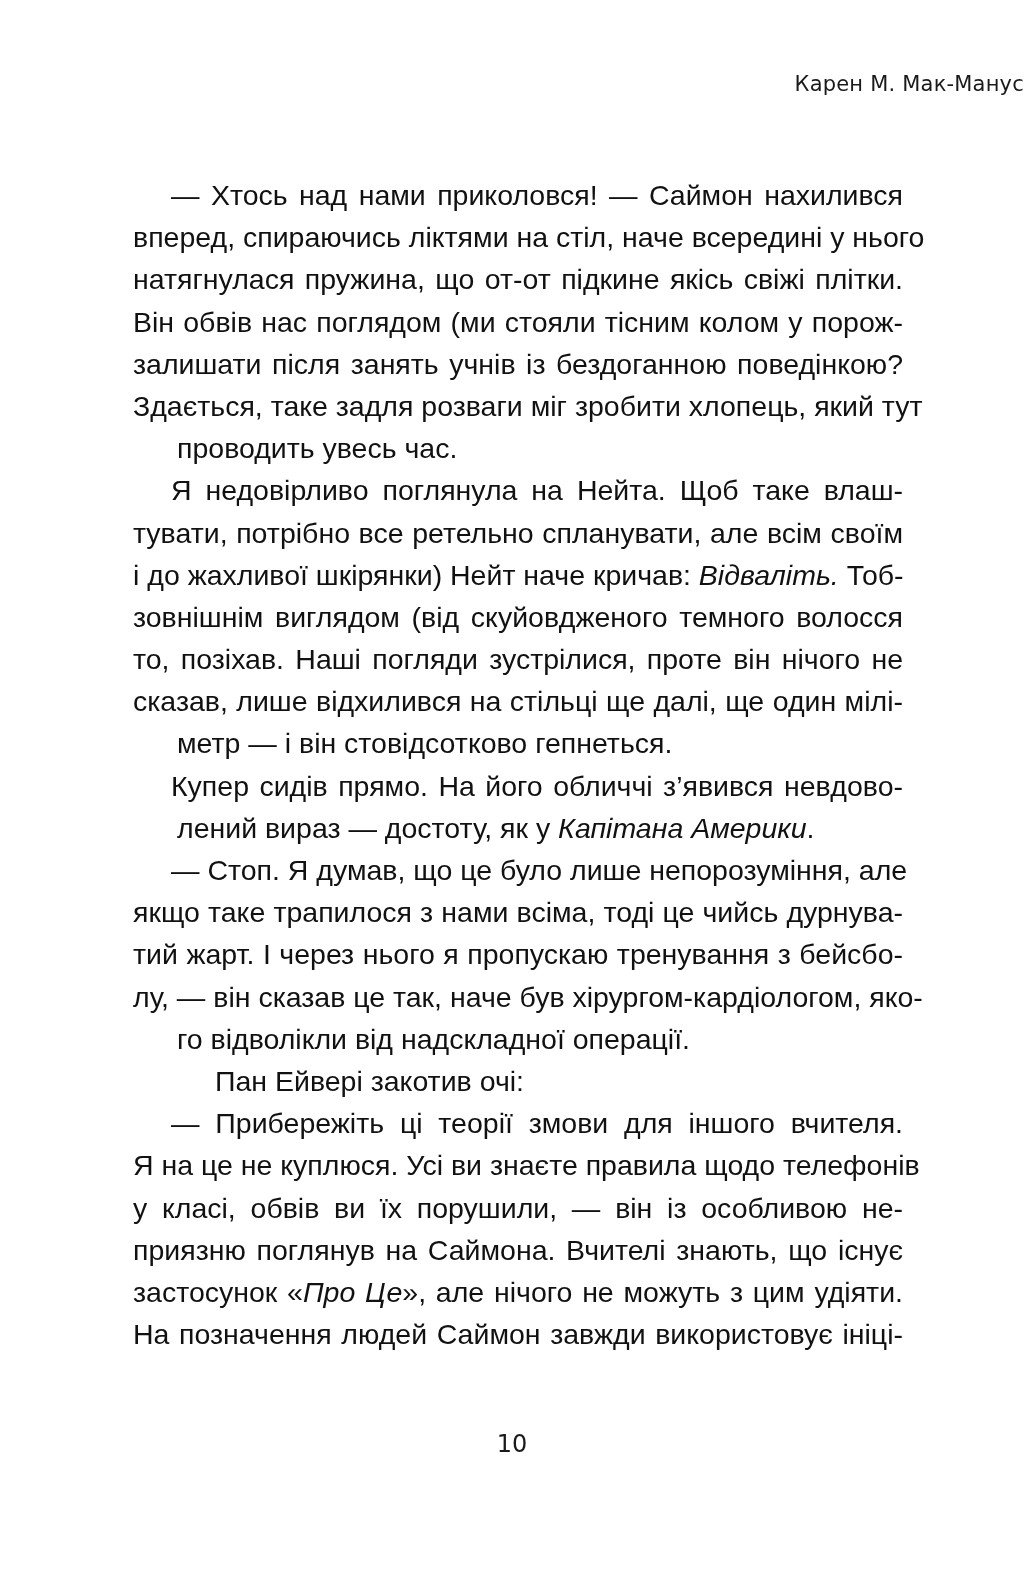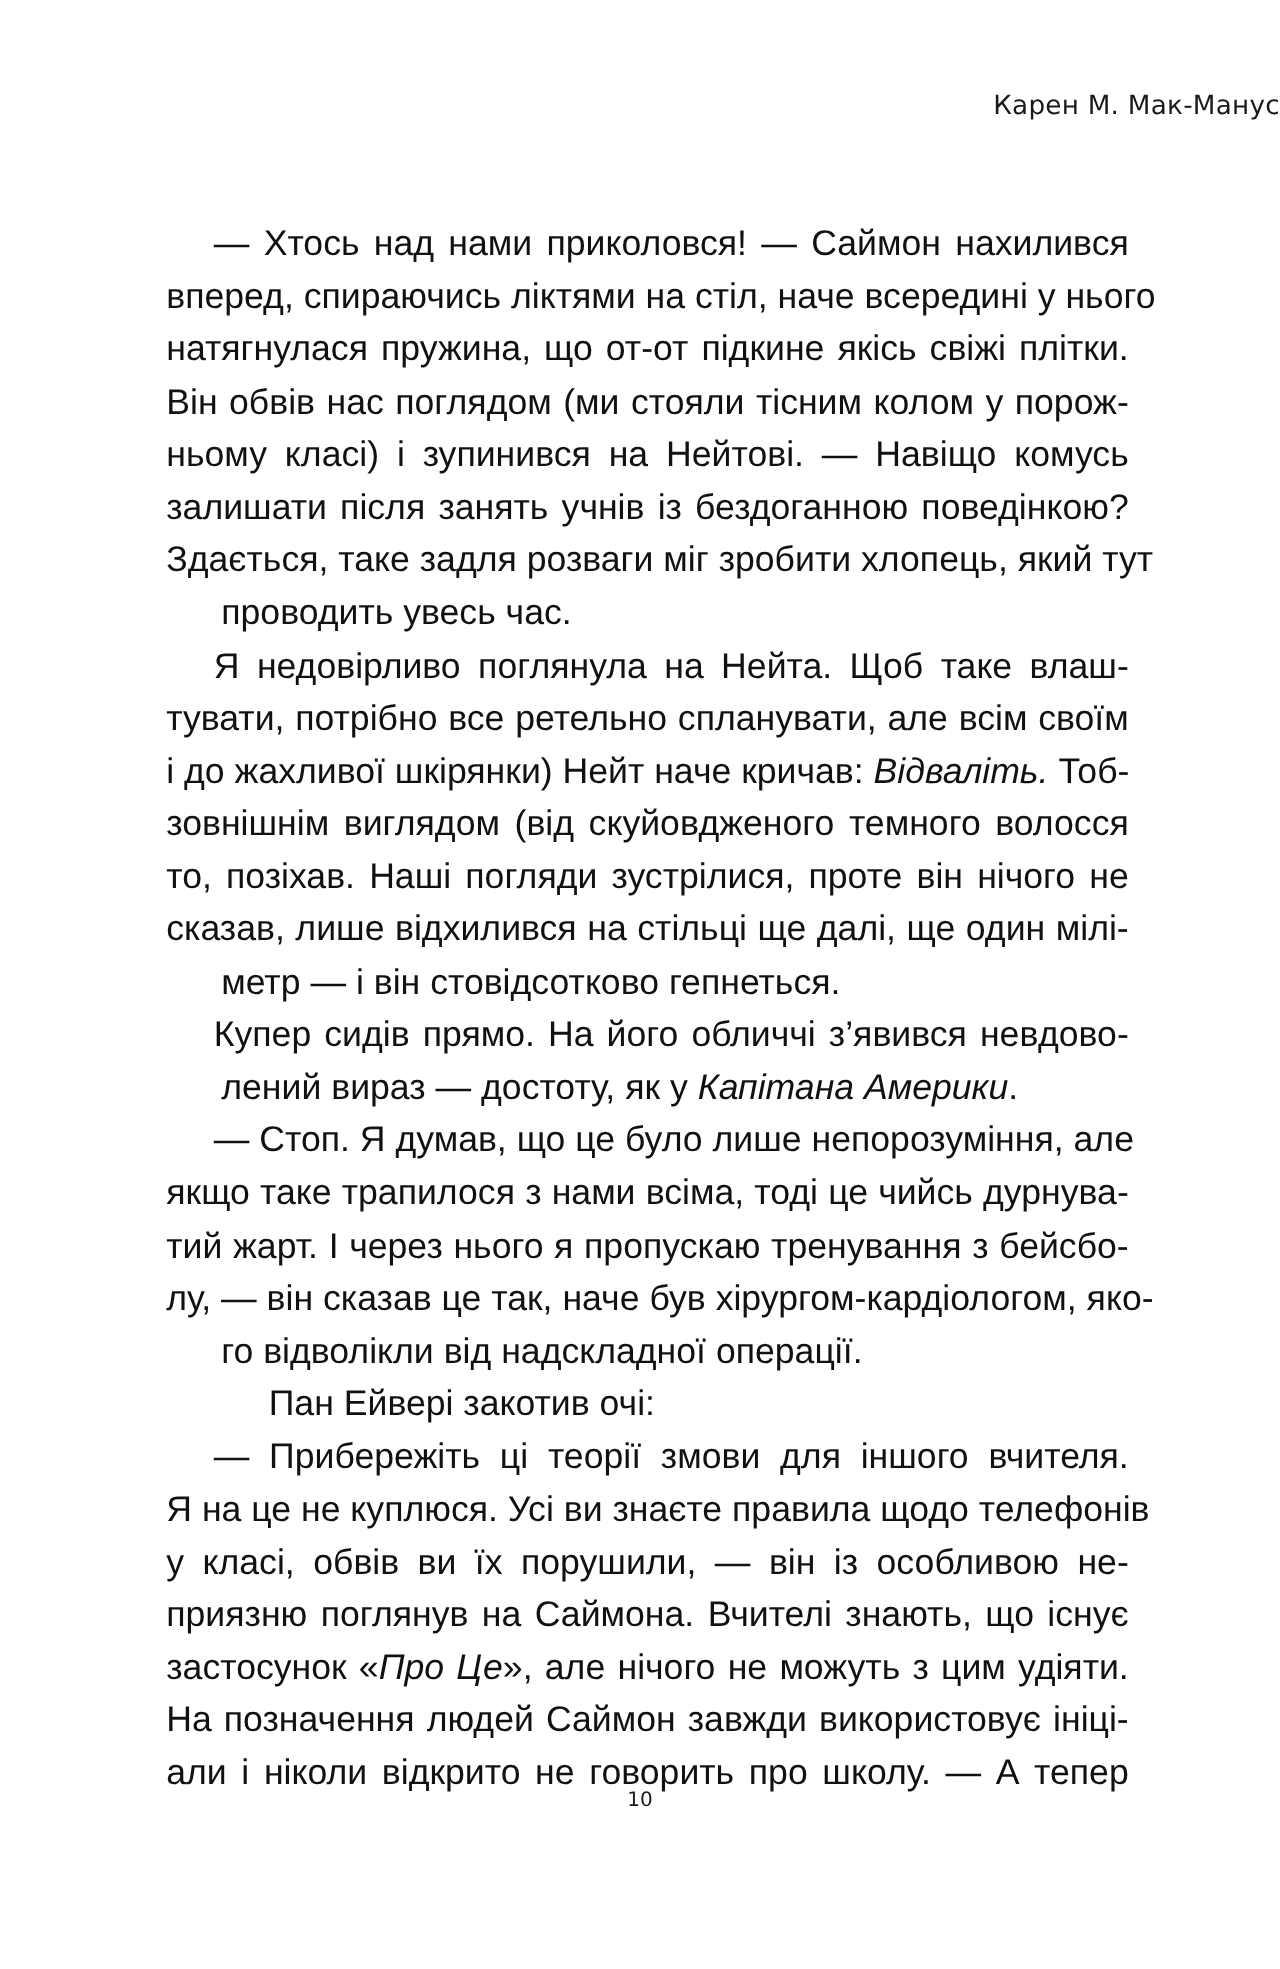--- a/index.html
+++ b/index.html
@@ -14,34 +14,33 @@
   }
   .line {
     display: block; height: 42.2px; line-height: 42.2px; white-space: nowrap;
     text-align: justify; text-align-last: justify;
   }
   .line.last { text-align: left; text-align-last: left; margin-left: 44px; }
   .line.indent { text-indent: 38px; }
   .it { font-style: italic; }
   .page-number {
     position: absolute; top: 1430px; left: 0; width: 1024px; text-align: center;
-    font-family: "DejaVu Sans", sans-serif; font-size: 16px; color: #1a1a1a;
+    font-family: "DejaVu Sans", sans-serif; font-size: 24px; color: #1a1a1a;
   }
 </style>
 </head>
 <body>
 
 <div class="running-head">Карен М. Мак-Манус</div>
 
 <div class="text-block" id="text-block">
     <span class="line indent">— Хтось над нами приколовся! — Саймон нахилився</span>
     <span class="line">вперед, спираючись ліктями на стіл, наче всередині у нього</span>
     <span class="line">натягнулася пружина, що от-от підкине якісь свіжі плітки.</span>
     <span class="line">Він обвів нас поглядом (ми стояли тісним колом у порож-</span>
-    <span class="line">ньому класі) і зупинився на Нейтові. — Навіщо комусь</span>
     <span class="line">залишати після занять учнів із бездоганною поведінкою?</span>
     <span class="line">Здається, таке задля розваги міг зробити хлопець, який тут</span>
     <span class="line last">проводить увесь час.</span>
     <span class="line indent">Я недовірливо поглянула на Нейта. Щоб таке влаш-</span>
     <span class="line">тувати, потрібно все ретельно спланувати, але всім своїм</span>
     <span class="line"><span>і до жахливої шкірянки) Нейт наче кричав: </span><span class="it">Відваліть.</span><span> Тоб-</span></span>
     <span class="line">зовнішнім виглядом (від скуйовдженого темного волосся</span>
     <span class="line">то, позіхав. Наші погляди зустрілися, проте він нічого не</span>
     <span class="line">сказав, лише відхилився на стільці ще далі, ще один мілі-</span>
     <span class="line last">метр — і він стовідсотково гепнеться.</span>
@@ -52,16 +51,15 @@
     <span class="line">тий жарт. І через нього я пропускаю тренування з бейсбо-</span>
     <span class="line">лу, — він сказав це так, наче був хірургом-кардіологом, яко-</span>
     <span class="line last">го відволікли від надскладної операції.</span>
     <span class="line indent last">Пан Ейвері закотив очі:</span>
     <span class="line indent">— Прибережіть ці теорії змови для іншого вчителя.</span>
     <span class="line">Я на це не куплюся. Усі ви знаєте правила щодо телефонів</span>
     <span class="line">у класі, обвів ви їх порушили, — він із особливою не-</span>
     <span class="line">приязню поглянув на Саймона. Вчителі знають, що існує</span>
     <span class="line"><span>застосунок «</span><span class="it">Про Це</span><span>», але нічого не можуть з цим удіяти.</span></span>
     <span class="line">На позначення людей Саймон завжди використовує ініці-</span>
-    <span class="line">али і ніколи відкрито не говорить про школу. — А тепер</span>
   </div>
 
 <div class="page-number">10</div>
 
 </body></html>

